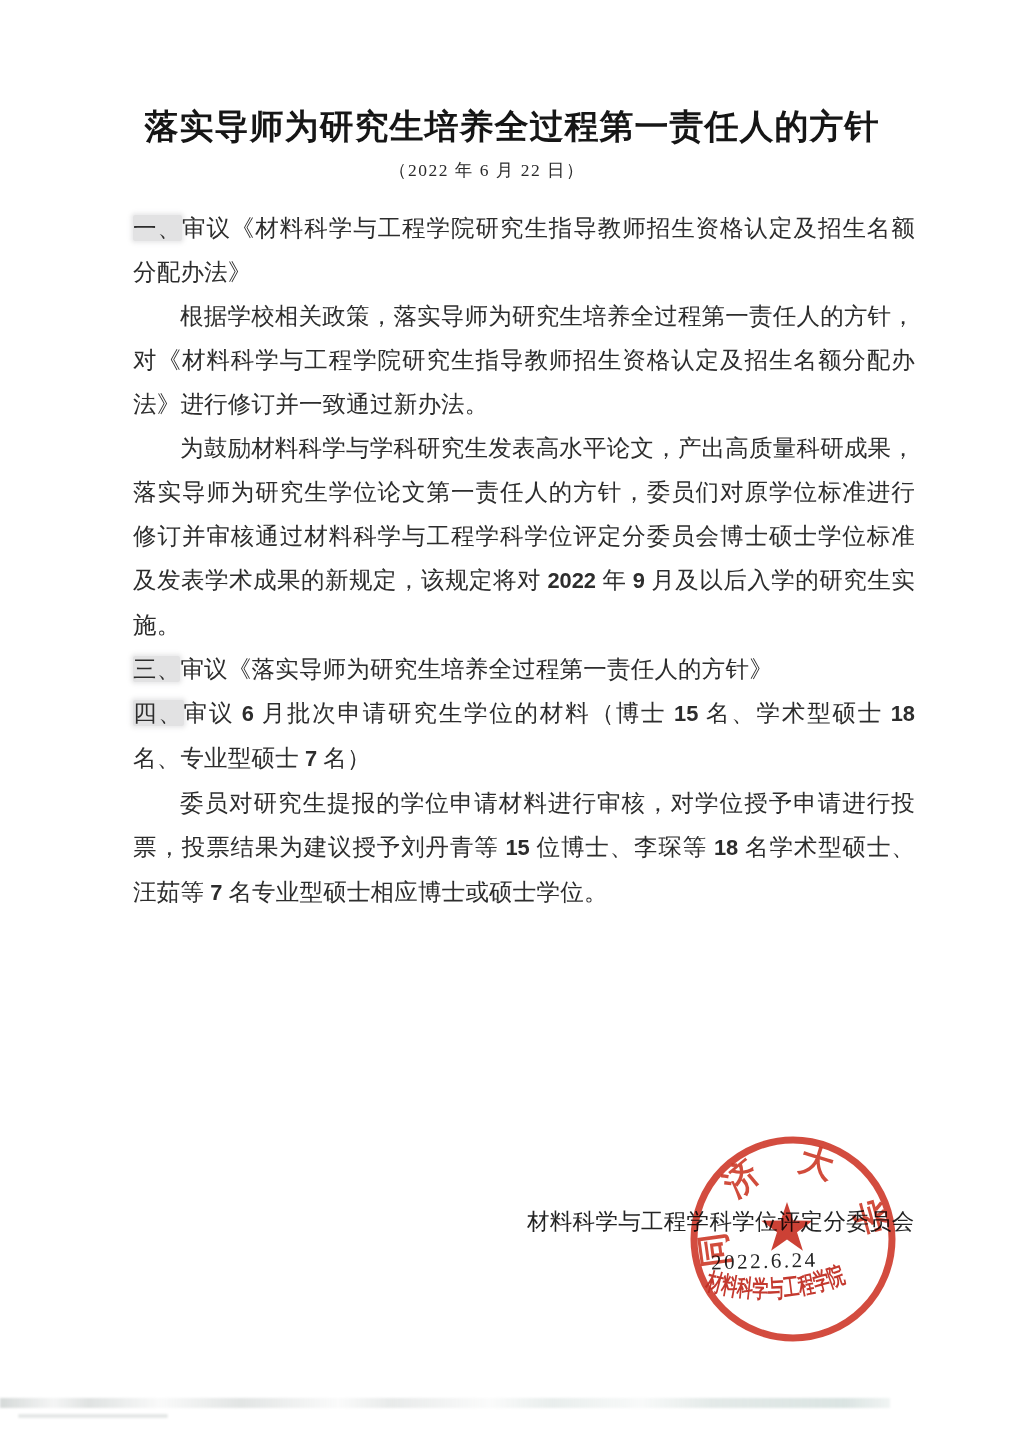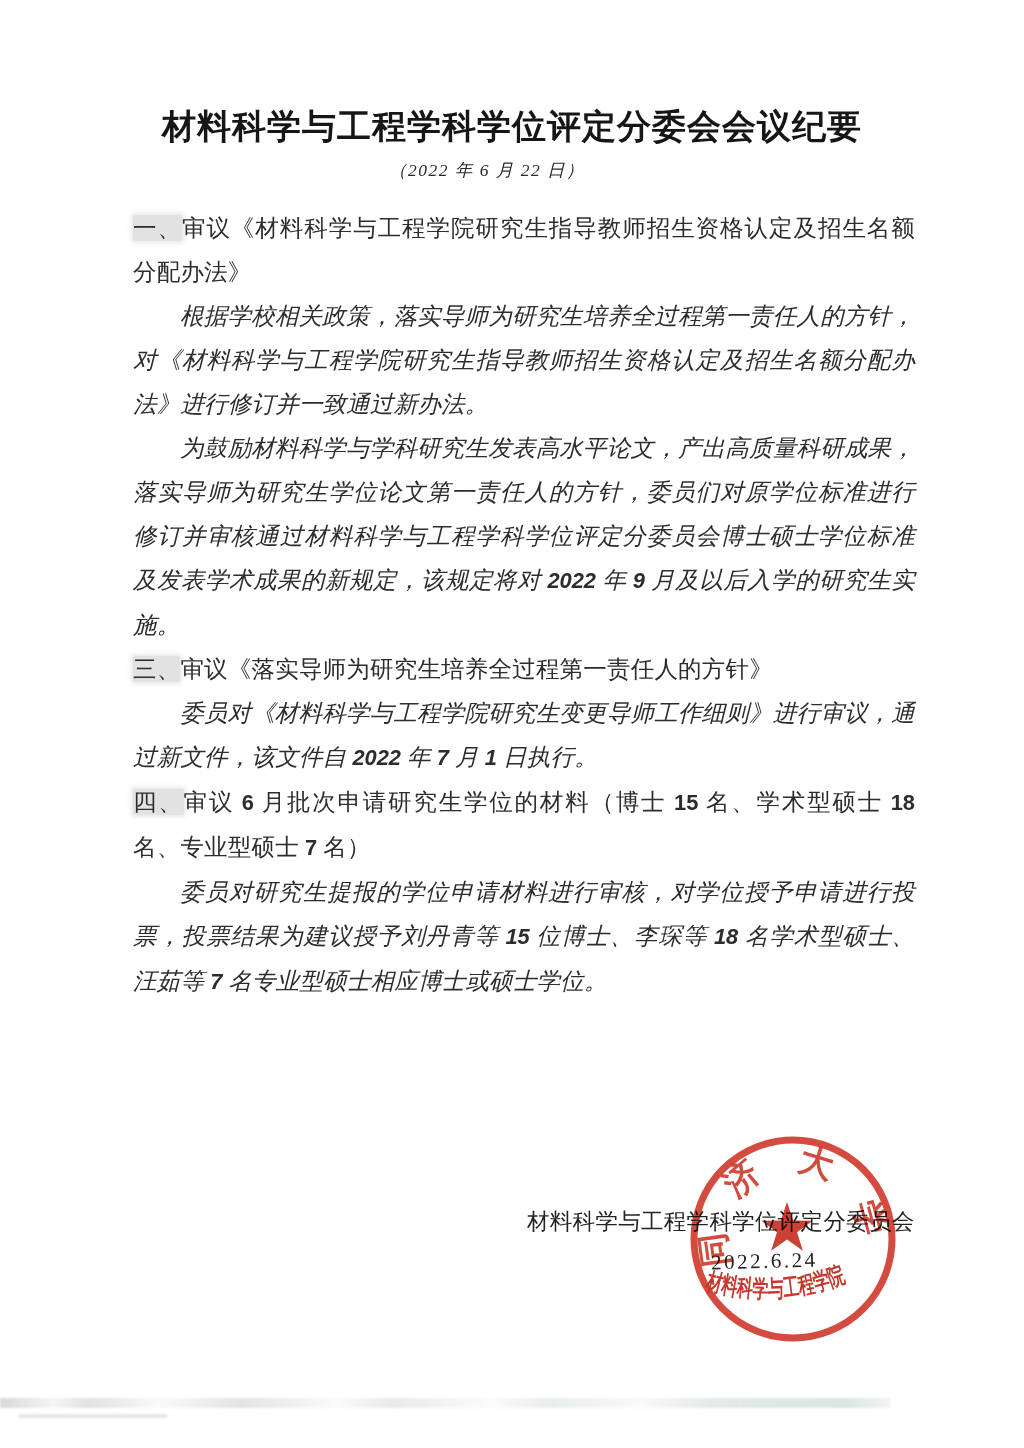--- a/index.html
+++ b/index.html
@@ -11,30 +11,30 @@
   }
   .title {
     position:absolute; top:102px; left:122px; width:780px;
     text-align:center; font-size:34px; line-height:48px;
     font-weight:800; letter-spacing:1px; color:#161616; margin:0;
     font-family:"Liberation Sans","DejaVu Sans",sans-serif;
   }
   .subtitle {
     position:absolute; top:158px; left:122px; width:780px;
     text-align:center; font-size:17.5px; letter-spacing:1.5px;
-    color:#2a2a2a; transform:translateX(-25px);font-style:italic;
+    color:#2a2a2a; transform:translateX(-25px);
   }
   .body-col {
     position:absolute; top:206px; left:133px; width:782px;
   }
   .para {
     margin:0; font-size:23.5px; line-height:44px;
     text-align:justify; letter-spacing:0.2px; color:#2d2d2d;
   }
-  .para.indent { text-indent:2em;font-style:italic; }
+  .para.indent { text-indent:2em; }
   .mk {
     background:rgba(178,180,182,0.38);
     box-shadow:0 0 4px 2px rgba(178,180,182,0.30);
     border-radius:2px;
   }
   .num {
     font-family:"Liberation Sans","DejaVu Sans",sans-serif;
     font-weight:700; font-size:0.93em; letter-spacing:0;
   }
   .sig {
@@ -75,29 +75,28 @@
     position:absolute; top:1414px; left:18px; width:150px; height:4px;
     background:rgba(168,178,175,0.30); filter:blur(1.2px);
     border-radius:2px;
   }
 </style>
 </head>
 <body>
 
 <div class="page">
 
-  <h1 class="title">材料科学与工程学科学位评定分委会会议纪要</h1>
+  <h1 class="title">落实导师为研究生培养全过程第一责任人的方针</h1>
   <div class="subtitle">（2022 年 6 月 22 日）</div>
 
   <div class="body-col">
     <p class="para"><span class="mk">一、</span><span class="autonum">审议《材料科学与工程学院研究生指导教师招生资格认定及招生名额分配办法》</span></p>
     <p class="para indent autonum">根据学校相关政策，落实导师为研究生培养全过程第一责任人的方针，对《材料科学与工程学院研究生指导教师招生资格认定及招生名额分配办法》进行修订并一致通过新办法。</p>
     <p class="para indent autonum">为鼓励材料科学与学科研究生发表高水平论文，产出高质量科研成果，落实导师为研究生学位论文第一责任人的方针，委员们对原学位标准进行修订并审核通过材料科学与工程学科学位评定分委员会博士硕士学位标准及发表学术成果的新规定，该规定将对 <span class="num">2022</span> 年 <span class="num">9</span> 月及以后入学的研究生实施。</p>
     <p class="para"><span class="mk">三、</span><span class="autonum">审议《落实导师为研究生培养全过程第一责任人的方针》</span></p>
-    <p class="para indent autonum">委员对《材料科学与工程学院研究生变更导师工作细则》进行审议，通过新文件，该文件自 <span class="num">2022</span> 年 <span class="num">7</span> 月 <span class="num">1</span> 日执行。</p>
     <p class="para"><span class="mk">四、</span><span class="autonum">审议 <span class="num">6</span> 月批次申请研究生学位的材料（博士 <span class="num">15</span> 名、学术型硕士 <span class="num">18</span> 名、专业型硕士 <span class="num">7</span> 名）</span></p>
     <p class="para indent autonum">委员对研究生提报的学位申请材料进行审核，对学位授予申请进行投票，投票结果为建议授予刘丹青等 <span class="num">15</span> 位博士、李琛等 <span class="num">18</span> 名学术型硕士、汪茹等 <span class="num">7</span> 名专业型硕士相应博士或硕士学位。</p>
   </div>
 
   <div class="sig">材料科学与工程学科学位评定分委员会</div>
   <div class="sig-date">2022.6.24</div>
 
   <svg class="stamp" viewBox="0 0 222 228" aria-hidden="true">
     <defs>
       <path id="topArc" d="M 45 134 A 68 68 0 1 1 175 134" fill="none"></path>

